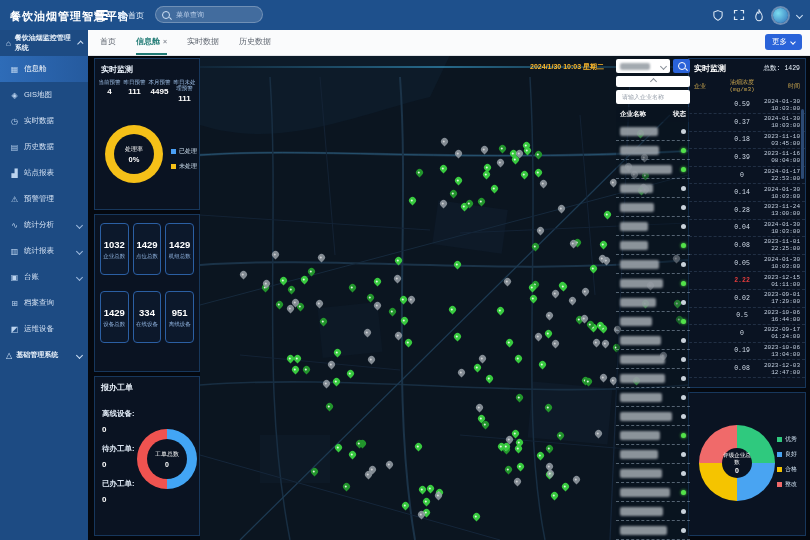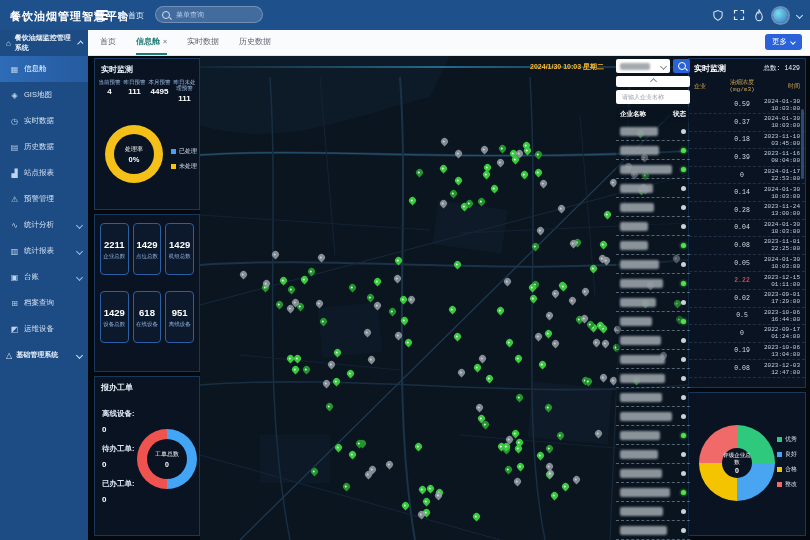--- a/index.html
+++ b/index.html
@@ -505,37 +505,37 @@
         <div class="lg-item">
           <span class="lg-sq" style="background: rgb(245, 192, 24);"></span>
           <span>未处理</span>
         </div>
       </div>
   </div>
 
   <div class="panel" id="device-panel">
     <div class="cards" id="device-cards">
         <div class="card">
-          <div class="val">2211</div>
+          <div class="val">1032</div>
           <div class="lab">企业总数</div>
         </div>
         <div class="card">
           <div class="val">1429</div>
           <div class="lab">点位总数</div>
         </div>
         <div class="card">
           <div class="val">1429</div>
           <div class="lab">机组总数</div>
         </div>
         <div class="card">
           <div class="val">1429</div>
           <div class="lab">设备总数</div>
         </div>
         <div class="card">
-          <div class="val">618</div>
+          <div class="val">334</div>
           <div class="lab">在线设备</div>
         </div>
         <div class="card">
           <div class="val">951</div>
           <div class="lab">离线设备</div>
         </div>
       </div>
   </div>
 
   <div class="panel" id="workorder-panel">

